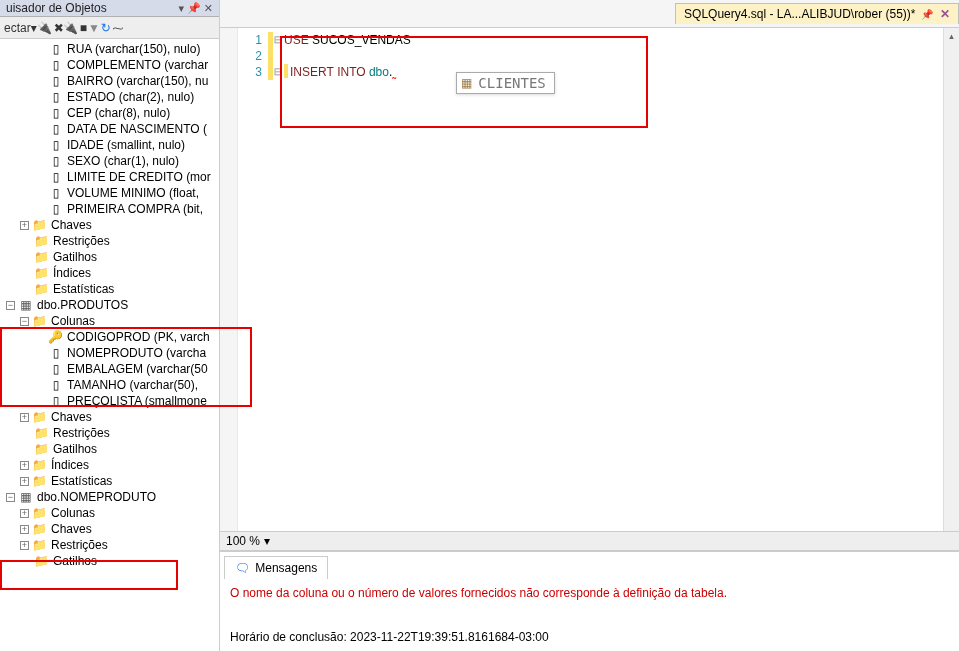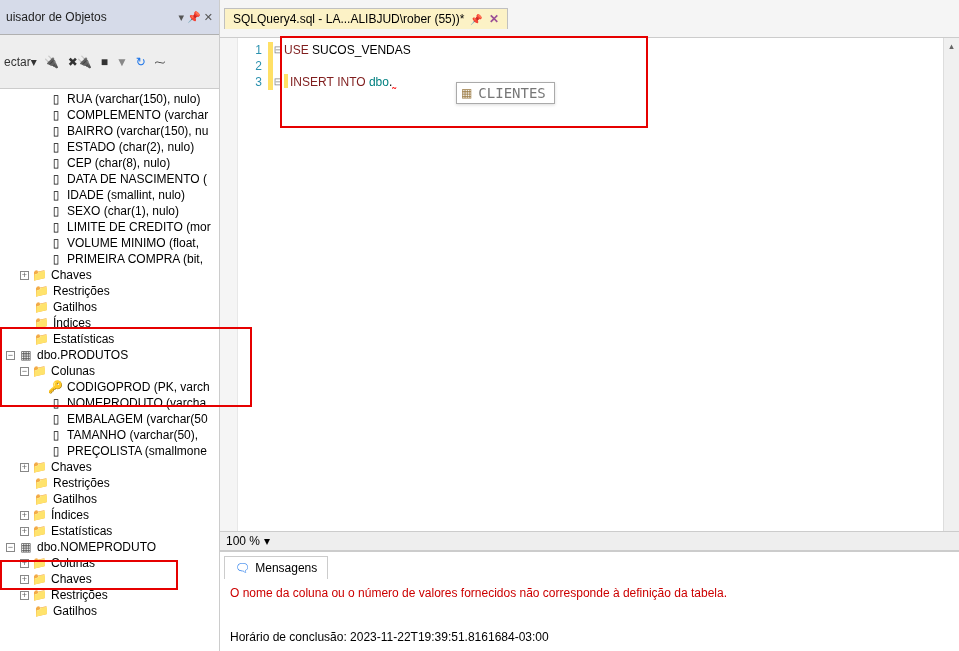--- a/index.html
+++ b/index.html
@@ -1,41 +1,41 @@
 <!DOCTYPE html>
 <html><head>
   <meta charset="utf-8">
   <style>
     * { margin: 0; padding: 0; box-sizing: border-box; font-family: 'Segoe UI', Tahoma, sans-serif; font-size: 12px; }
     body { display: flex; width: 959px; height: 651px; background: #fff; overflow: hidden; }
     
     
     .object-explorer { width: 220px; background: #fff; border-right: 1px solid #ccc; display: flex; flex-direction: column; }
-    .oe-header { background: #d6dbe9; padding: 10px 6px; display: flex; align-items: center; justify-content: space-between; border-bottom: 1px solid #b0b0b0; }
+    .oe-header { background: #d6dbe9; padding: 1px 6px; display: flex; align-items: center; justify-content: space-between; border-bottom: 1px solid #b0b0b0; }
     .oe-title { color: #1e1e1e; }
     .oe-header-icons { display: flex; gap: 3px; align-items: center; }
     .oe-header-icons span { font-size: 11px; color: #555; cursor: pointer; }
-    .oe-toolbar { background: #eee; padding: 18px 4px; display: flex; align-items: center; gap: 8px; border-bottom: 1px solid #ccc; }
+    .oe-toolbar { background: #eee; padding: 2px 4px; display: flex; align-items: center; gap: 1px; border-bottom: 1px solid #ccc; }
     .oe-toolbar .btn { font-size: 12px; color: #333; cursor: pointer; display: flex; align-items: center; }
     .oe-toolbar .connect { font-size: 12px; }
     
     .oe-tree { flex: 1; overflow: auto; padding: 2px 0; }
     .tree-row { display: flex; align-items: center; padding: 1px 0; white-space: nowrap; cursor: pointer; }
     .indent { display: inline-block; }
     .expander { width: 12px; text-align: center; font-size: 10px; color: #666; display: inline-block; }
     .expander.box { border: 1px solid #888; width: 9px; height: 9px; line-height: 7px; font-size: 9px; margin-right: 3px; }
     .icon { width: 16px; height: 14px; display: inline-flex; align-items: center; justify-content: center; margin-right: 3px; }
     .folder-icon { color: #dbab5a; }
     .table-icon { color: #555; }
     .key-icon { color: #888; }
     .tree-label { color: #000; }
     
     
     .editor-area { flex: 1; display: flex; flex-direction: column; }
-    .tab-bar { background: #f5f5f5; display: flex; align-items: center; height: 38px; border-bottom: 1px solid #ccc; padding-left: 4px; }
+    .tab-bar { background: #f5f5f5; display: flex; align-items: center; height: 28px; border-bottom: 1px solid #ccc; padding-left: 4px; justify-content: flex-end; }
     .tab { background: #fcf2c6; padding: 3px 8px; border: 1px solid #c0c0c0; border-bottom: none; display: flex; align-items: center; gap: 6px; font-size: 12px; }
     .tab-close { color: #9b4f96; font-weight: bold; cursor: pointer; }
     .tab-pin { color: #666; cursor: pointer; font-size: 10px; }
     
     .code-editor { flex: 1; display: flex; position: relative; background: #fff; }
     .gutter-margin { width: 18px; background: #f5f5f5; border-right: 1px solid #e8e8e8; }
     .line-numbers { width: 30px; text-align: right; padding: 4px 6px 0 0; color: #2b91af; font-family: Consolas, monospace; font-size: 12px; line-height: 16px; }
     .code-body { position: relative; flex: 1; padding: 4px 0 0 4px; font-family: Consolas, monospace; font-size: 12px; line-height: 16px; }
     .code-line { display: flex; align-items: flex-start; height: 16px; }
     .fold { width: 12px; color: #888; font-size: 10px; text-align: center; }

